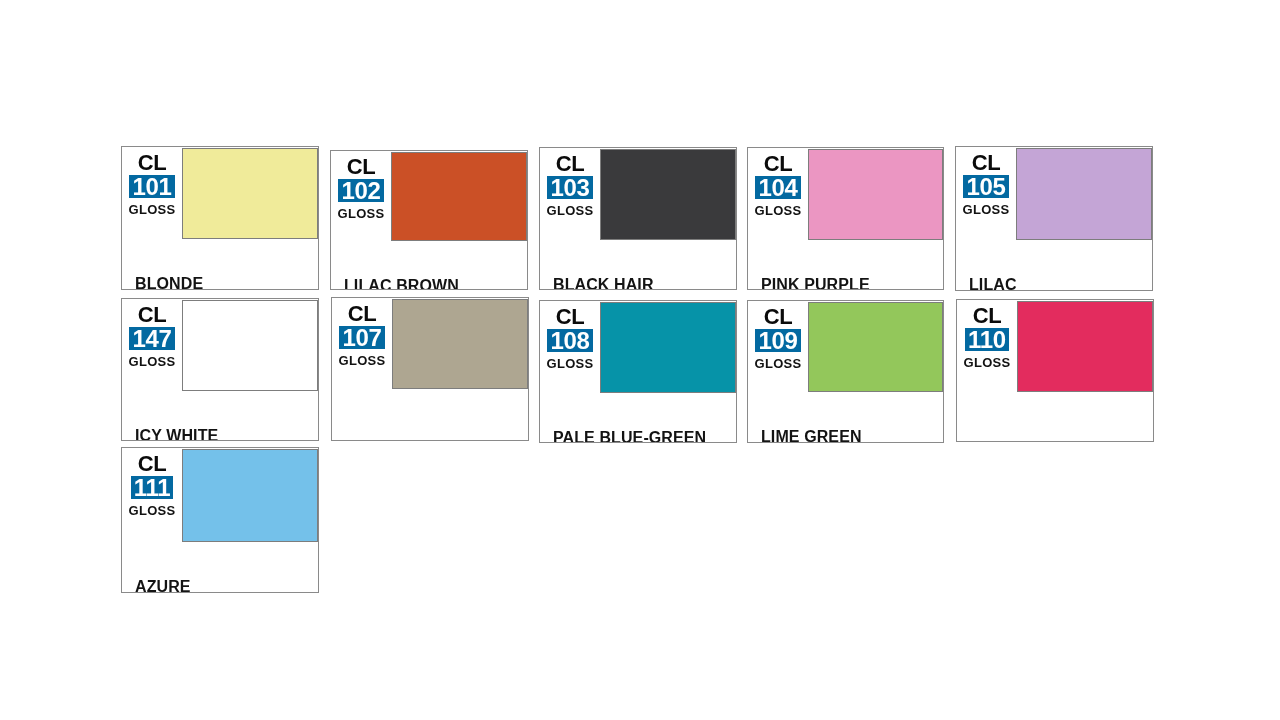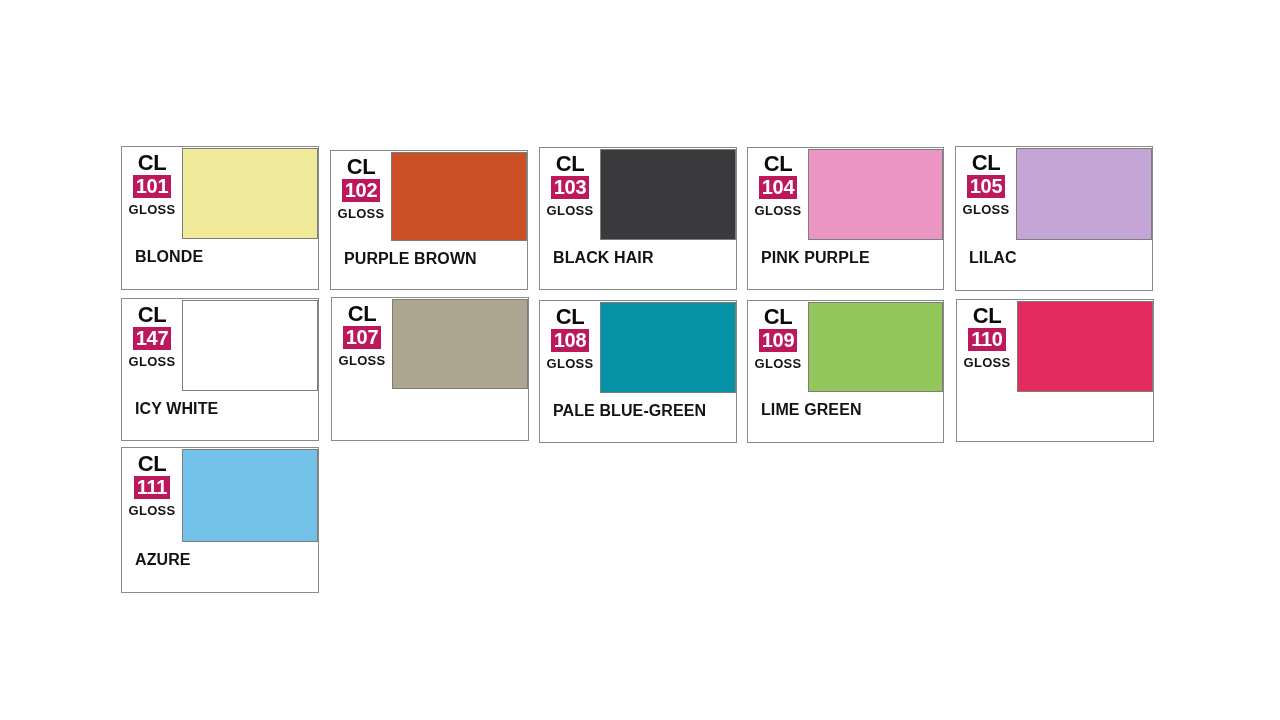--- a/index.html
+++ b/index.html
@@ -56,25 +56,25 @@
     font-family: "Liberation Sans", sans-serif;
     font-weight: bold;
     font-size: 22px;
     line-height: 22px;
     letter-spacing: -0.5px;
     color: #0b0b0b;
   }
 
   .code-number {
     margin-top: 1px;
-    background: #be185d;
+    background: #0369a1;
     color: #ffffff;
     font-family: "Liberation Sans", sans-serif;
     font-weight: bold;
-    font-size: 20px;
+    font-size: 24px;
     line-height: 23px;
     padding: 0 3px 0 3px;
     letter-spacing: -0.3px;
   }
 
   .code-finish {
     margin-top: 7px;
     font-family: "Liberation Sans", sans-serif;
     font-weight: bold;
     font-size: 13px;
@@ -94,20 +94,21 @@
   .card-name {
     box-sizing: border-box;
     padding-left: 13px;
     padding-top: 9px;
     font-family: "Liberation Sans", sans-serif;
     font-weight: bold;
     font-size: 16px;
     letter-spacing: 0.1px;
     color: #131313;
     white-space: nowrap;
+    margin-top: 27px;
   }
 </style>
 </head>
 <body>
 
 <div id="sheet">
     <div class="card" style="left: 121px; top: 146px; width: 198px; height: 144px; border-color: rgb(138, 138, 138);">
       <div class="card-top" style="height: 92px;">
         <div class="code-col">
           <div class="code-prefix">CL</div>
@@ -120,21 +121,21 @@
     </div>
     <div class="card" style="left: 330px; top: 150px; width: 198px; height: 140px; border-color: rgb(138, 138, 138);">
       <div class="card-top" style="height: 90px;">
         <div class="code-col">
           <div class="code-prefix">CL</div>
           <div class="code-number">102</div>
           <div class="code-finish">GLOSS</div>
         </div>
         <div class="swatch" style="background: rgb(203, 80, 38); border-color: rgb(125, 125, 125);"></div>
       </div>
-      <div class="card-name">PURPLE BROWN</div>
+      <div class="card-name">LILAC BROWN</div>
     </div>
     <div class="card" style="left: 539px; top: 147px; width: 198px; height: 143px; border-color: rgb(138, 138, 138);">
       <div class="card-top" style="height: 92px;">
         <div class="code-col">
           <div class="code-prefix">CL</div>
           <div class="code-number">103</div>
           <div class="code-finish">GLOSS</div>
         </div>
         <div class="swatch" style="background: rgb(58, 58, 60); border-color: rgb(125, 125, 125);"></div>
       </div>

